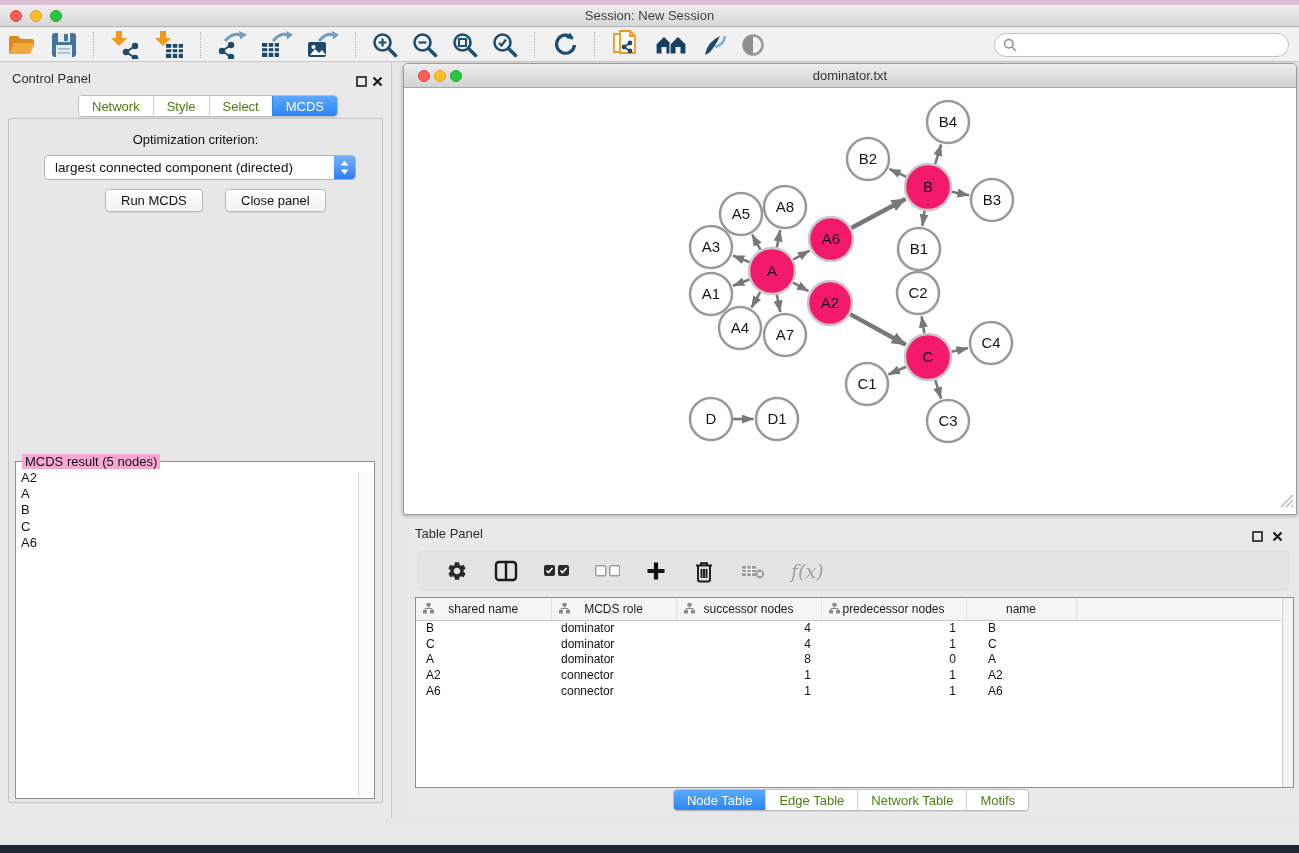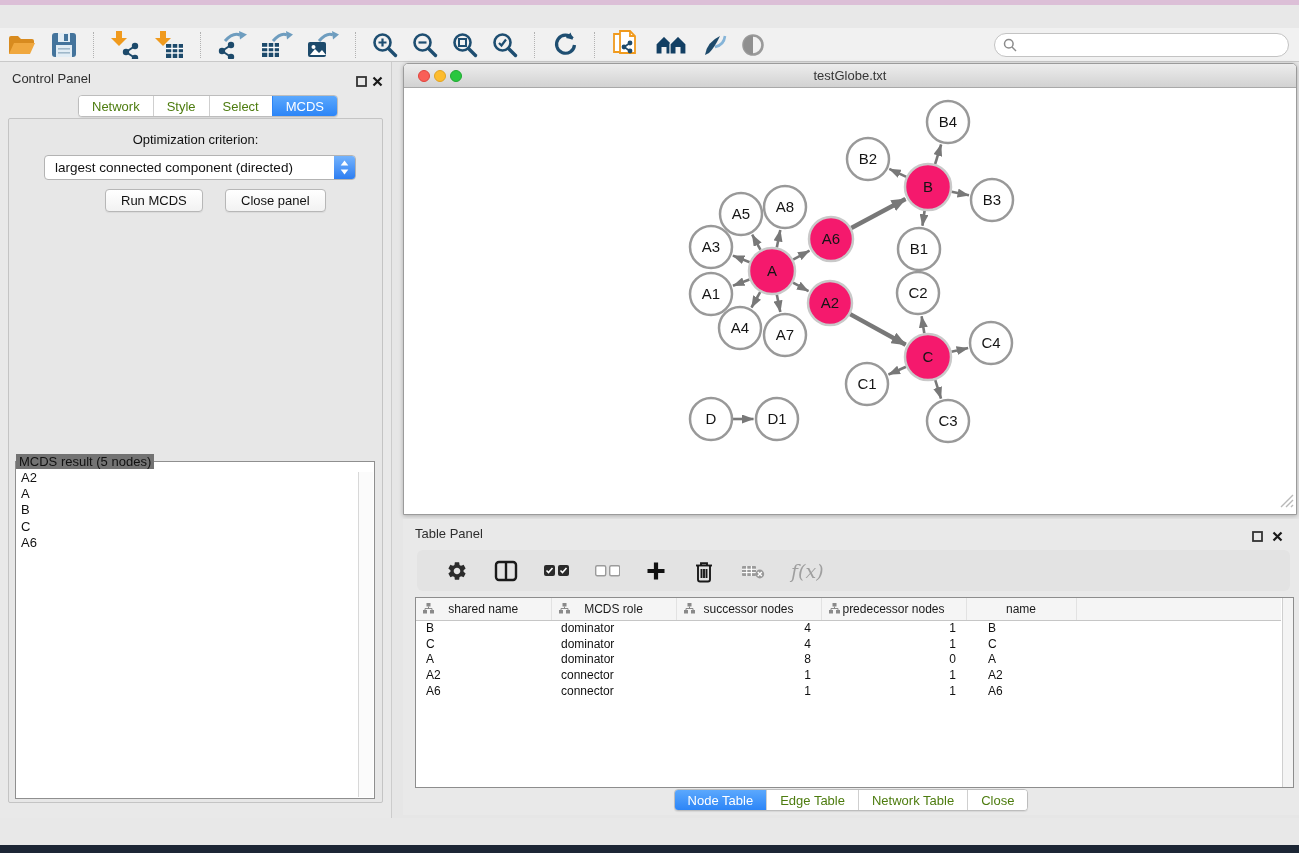--- a/index.html
+++ b/index.html
@@ -52,21 +52,21 @@
                      font-size:13.5px; color:#111; padding-left:10px; }
   #criterion-select .stepper{ margin-left:auto; width:21px; height:23px; border-radius:0 3px 3px 0;
                      background:linear-gradient(#74b3fd,#2e7ef1); display:flex; align-items:center; justify-content:center; }
   .cp-btn{ position:absolute; top:70px; height:23px; border:1px solid #b7b7b7; border-radius:4px;
            background:linear-gradient(#ffffff,#f2f2f2); font-size:13px; color:#111;
            display:flex; align-items:center; padding:0 15px; box-shadow:0 1px 1px rgba(0,0,0,.06); }
   #run-btn{ left:84px;margin-left:12px; } #closepanel-btn{ left:194px;margin-left:22px; }
 
   #mcds-result{ position:absolute; left:6px; right:7px; top:335px; bottom:3px;
                 border:1px solid #8f8f8f; background:#fff; }
-  #mcds-result legend{ font-size:13px; color:#111; padding:0 3px; background:#737373; }
+  #mcds-result legend{ font-size:13px; color:#111; margin-left:6px; padding:0 3px; background:#f9a8d4; }
   #mcds-list{ list-style:none; margin-top:1px; }
   #mcds-list li{ font-size:13px; line-height:16.2px; padding-left:5px; color:#111; }
   #mcds-scroll{ position:absolute; right:1px; top:3px; bottom:1px; width:15px;
                 background:#fbfbfb; border-left:1px solid #d8d8d8; }
 
   
   #right-area{ position:absolute; left:391px; top:62px; right:0; bottom:35px; background:#e6e6e6; }
 
   
   #network-window{ position:absolute; left:403px; top:63px; width:894px; height:452px;
@@ -107,20 +107,26 @@
   #memory-btn{ position:absolute; right:7px; top:4px; height:20px; padding:0 10px; background:#f7f7f7;
                border:1px solid #b7b7b7; border-radius:3px; display:flex; align-items:center; gap:6px; font-size:12px; color:#111; }
   #memory-dot{ width:11px; height:11px; border-radius:50%; background:#1f9d31; }
 </style>
 </head>
 <body>
 
 <div id="screen">
   <div id="desktop-top"></div>
 
+  <div id="titlebar">
+    <span class="tl red"></span>
+    <span class="tl yellow"></span>
+    <span class="tl green"></span>
+    <div class="title">Session: New Session</div>
+  </div>
 
   <div id="toolbar">
     <span class="tb-btn">
       <svg width="30" height="24" viewBox="0 0 30 24">
         <path d="M2 21 V5 q0-2 2-2 h7 l3 3 h11 q2 0 2 2 v3" fill="#d88b1f"></path>
         <path d="M2 21 l5-11 h21 l-5 11 z" fill="#f0a83f"></path>
       </svg>
     </span>
     <span class="tb-btn">
       <svg width="26" height="26" viewBox="0 0 26 26">
@@ -321,21 +327,21 @@
         <div id="mcds-scroll"></div>
       </fieldset>
     </div>
   </div>
 
   <div id="network-window">
     <div id="nw-titlebar">
       <span class="tl red"></span>
       <span class="tl yellow"></span>
       <span class="tl green"></span>
-      <div class="title">testGlobe.txt</div>
+      <div class="title">dominator.txt</div>
     </div>
     <svg id="graph-canvas" viewBox="0 0 892 425">
       <defs>
         <marker id="arrow" markerUnits="userSpaceOnUse" markerWidth="12" markerHeight="9" refX="11.5" refY="4.5" orient="auto">
           <path d="M0 0 L12 4.5 L0 9 z" fill="#787878"></path>
         </marker>
         <marker id="arrowT" markerUnits="userSpaceOnUse" markerWidth="15" markerHeight="12" refX="14" refY="6" orient="auto">
           <path d="M0 0 L15 6 L0 12 z" fill="#787878"></path>
         </marker>
       </defs>
@@ -630,20 +636,20 @@
           </tbody>
       </table>
       <div id="table-scroll"></div>
     </div>
 
     <div id="tp-tabs">
       <span class="seg-tabs">
         <span class="seg active">Node Table</span>
         <span class="seg">Edge Table</span>
         <span class="seg">Network Table</span>
-        <span class="seg">Close</span>
+        <span class="seg">Motifs</span>
       </span>
     </div>
   </div>
 
 
   <div id="desktop-bottom"></div>
 </div>
 
 </body></html>

